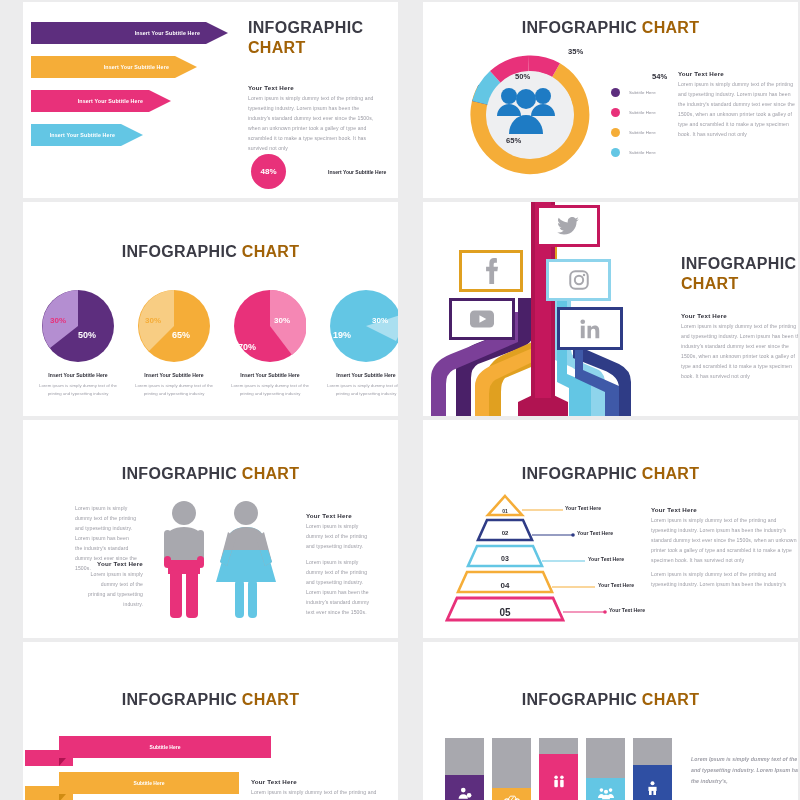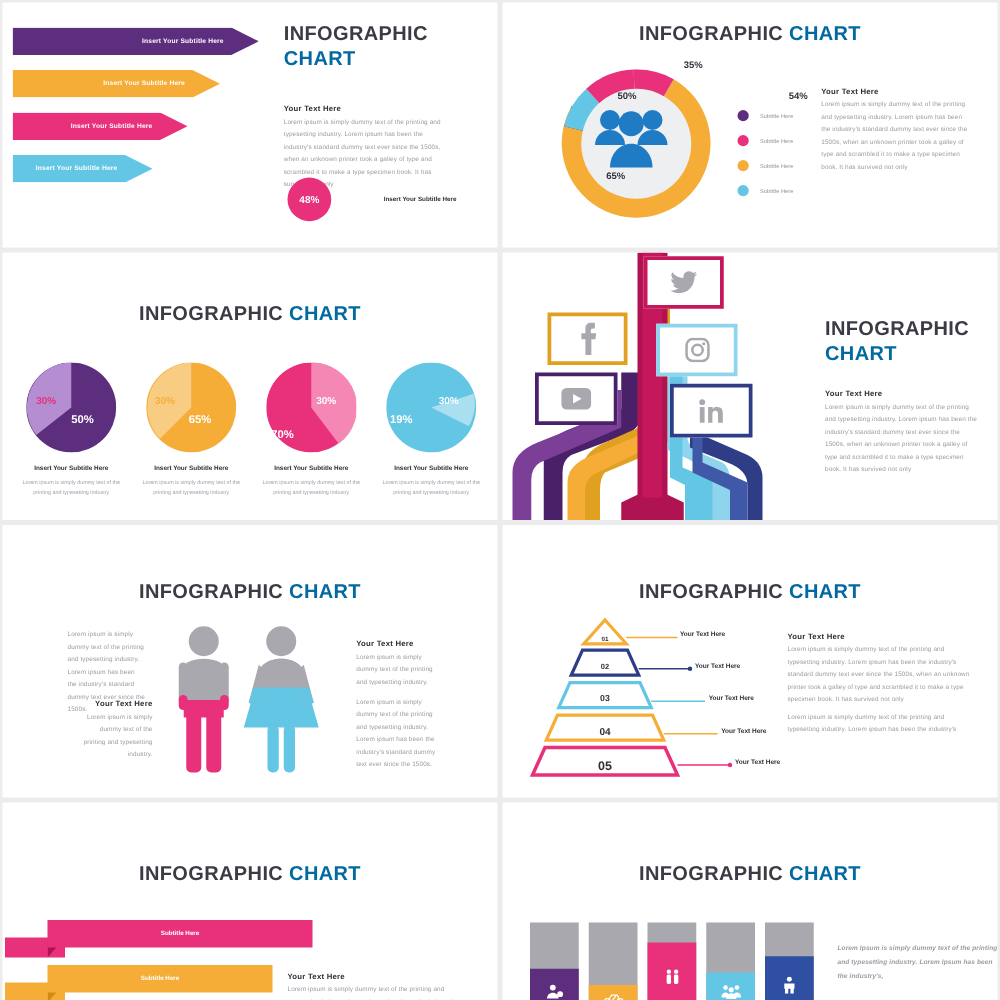--- a/index.html
+++ b/index.html
@@ -15,27 +15,28 @@
     grid-template-columns: 396px 396px;
     grid-template-rows: 196px 214px 218px 164px;
     gap: 4px 4px;
     padding: 2px 2px;
     background: #ececed;
   }
   .slide {
     background: #ffffff;
     position: relative;
     overflow: hidden;
+    margin-left: 21px;
   }
   
   .title {
     font-size: 16px; font-weight: bold; letter-spacing: .3px;
     color: #3b3b45; line-height: 1.22;
   }
-  .title .accent { color: #0369a1; }
+  .title .accent { color: #a16207; }
   .title.stacked { line-height: 1.25; }
 
   .h-sub {
     font-size: 6.2px; font-weight: bold; color: #2e2e38; margin-bottom: 3px;
     letter-spacing: .2px;
   }
   .body-txt {
     font-size: 5.1px; color: #9b9ba4; line-height: 1.95; letter-spacing: .1px;
   }
 
@@ -51,21 +52,21 @@
     font-size: 5.3px; font-weight: bold; color: #fff; letter-spacing: .15px;
     white-space: nowrap;
   }
   .a1 { width: 197px; background: #5d2e7e; }
   .a2 { width: 166px; background: #f5ad38; }
   .a3 { width: 140px; background: #e8317a; }
   .a4 { width: 112px; background: #63c6e4; }
 
   .s1-right { position: absolute; left: 225px; top: 16px; width: 140px; }
   .s1-body { margin-top: 26px; width: 131px; }
-  .s1-circlewrap { position: absolute; left: 228px; top: 140px; display: flex; align-items: center; gap: 26px; }
+  .s1-circlewrap { position: absolute; left: 228px; top: 152px; display: flex; align-items: center; gap: 26px; }
   .pct-circle {
     width: 35px; height: 35px; border-radius: 50%; background: #e8317a;
     display: flex; align-items: center; justify-content: center;
     color: #fff; font-size: 8px; font-weight: bold;
   }
   .pct-label { font-size: 5px; font-weight: bold; color: #2e2e38; margin-left: 16px; white-space: nowrap; }
 
   
   .s2-title { position: absolute; top: 16px; left: 0; width: 100%; text-align: center; }
   .donut-wrap { position: absolute; left: 42px; top: 48px; width: 130px; height: 130px; }

